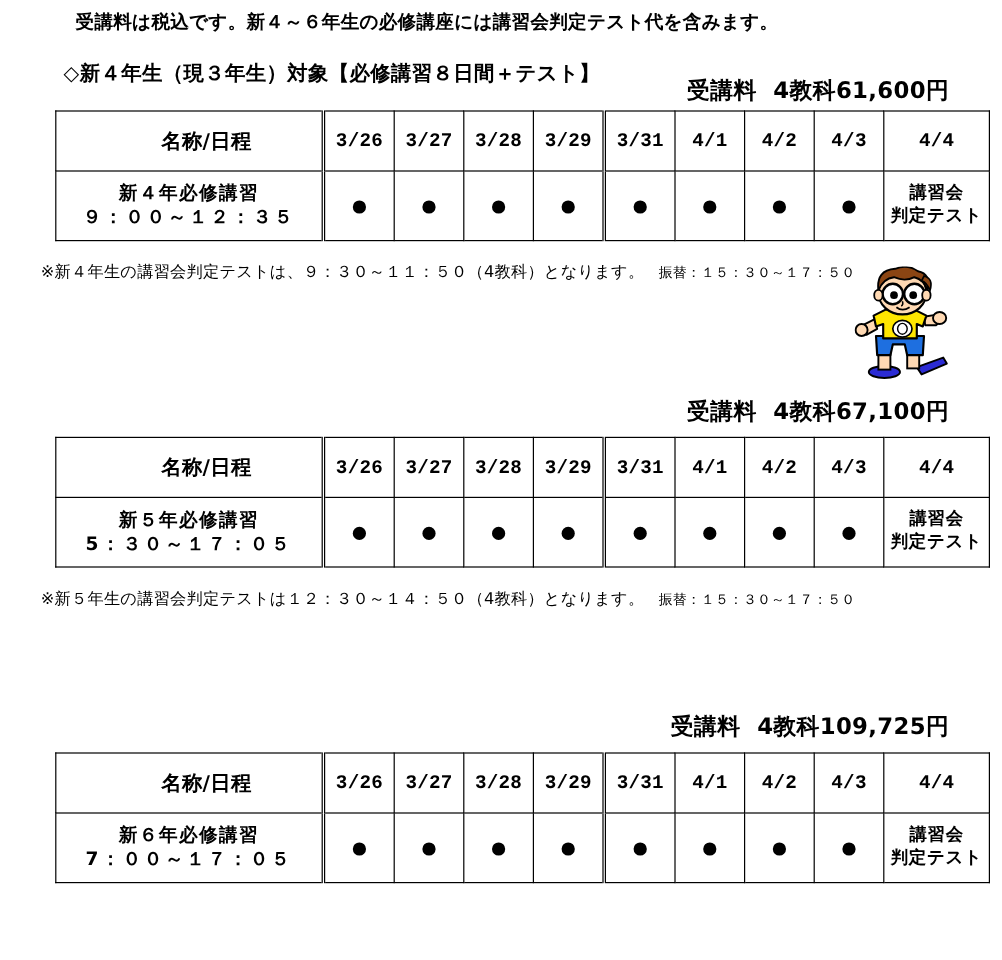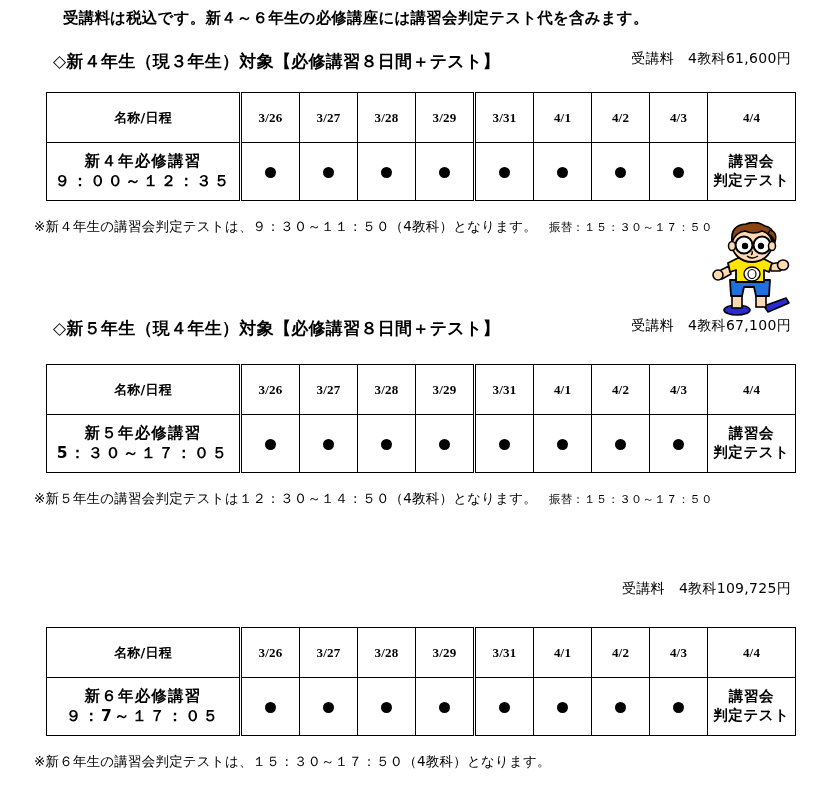--- a/index.html
+++ b/index.html
@@ -49,23 +49,23 @@
     left: 53px;
     top: 0;
     font-size: 17px;
     font-weight: bold;
     letter-spacing: 0.3px;
     white-space: nowrap;
   }
   .section-fee {
     position: absolute;
     right: 44px;
-    top: 0;
-    font-size: 14px;
-    font-weight: normal;
+    top: 13px;
+    font-size: 19px;
+    font-weight: bold;
     letter-spacing: 0.3px;
     white-space: nowrap;
   }
   .fee-gap {
     display: inline-block;
     width: 14px;
   }
 
   
   .sched-table-wrap {
@@ -102,26 +102,27 @@
     font-family: Liberation Mono, monospace;
   }
 
   
   table.sched thead th {
     height: 49px;
     font-size: 13.5px;
     letter-spacing: 0.2px;
   }
   table.sched thead th.hdr-name {
-    font-size: 13px;
+    font-size: 17px;
+    padding-left: 29px;
   }
   table.sched thead th.hdr-date,
   table.sched thead th.hdr-test {
-    font-size: 13px;
-    font-family: Liberation Serif, serif;
+    font-size: 16px;
+    font-family: Liberation Mono, monospace;
   }
 
   
   table.sched tbody td {
     height: 57px;
     font-size: 15px;
   }
   td.cell-name .nm-line1 {
     display: block;
     font-size: 15.5px;
@@ -279,21 +280,20 @@
       <path d="M40 29 Q41 32 39 33" fill="none" stroke="#000" stroke-width="1.3"></path>
       <path d="M35 34 Q40 38 46 34" fill="none" stroke="#000" stroke-width="1.5"></path>
 
       <ellipse cx="20" cy="24" rx="3.5" ry="4.5" fill="#FFD9B3" stroke="#000" stroke-width="1.5"></ellipse>
       <ellipse cx="60" cy="24" rx="3.5" ry="4.5" fill="#FFD9B3" stroke="#000" stroke-width="1.5"></ellipse>
     </svg>
   </div>
 
   <div class="section" style="top:317px;">
     <div class="section-head">
-      <div class="section-title">◇新５年生（現４年生）対象【必修講習８日間＋テスト】</div>
       <div class="section-fee">
         <span>受講料</span><span class="fee-gap"></span><span>4教科67,100円</span>
       </div>
     </div>
 
     <div class="sched-table-wrap" style="top:47px;">
       <table class="sched">
         <thead>
           <tr>
             <th class="hdr-name">名称/日程</th>
@@ -356,37 +356,34 @@
             <th class="hdr-date">4/1</th>
             <th class="hdr-date">4/2</th>
             <th class="hdr-date">4/3</th>
             <th class="hdr-test">4/4</th>
           </tr>
         </thead>
         <tbody>
           <tr>
             <td class="cell-name">
               <span class="nm-line1">新６年必修講習</span>
-              <span class="nm-line2">９：7～１７：０５</span>
+              <span class="nm-line2">7：００～１７：０５</span>
             </td>
             <td class="cell-date sep-left"><span class="dot"></span></td>
             <td class="cell-date"><span class="dot"></span></td>
             <td class="cell-date"><span class="dot"></span></td>
             <td class="cell-date"><span class="dot"></span></td>
             <td class="cell-date sep-left"><span class="dot"></span></td>
             <td class="cell-date"><span class="dot"></span></td>
             <td class="cell-date"><span class="dot"></span></td>
             <td class="cell-date"><span class="dot"></span></td>
             <td class="cell-test">
               <span class="tst-line">講習会</span>
               <span class="tst-line">判定テスト</span>
             </td>
           </tr>
         </tbody>
       </table>
     </div>
 
-    <div class="footnote" style="top:173px;">
-      <span>※新６年生の講習会判定テストは、１５：３０～１７：５０（4教科）となります。</span>
-    </div>
   </div>
 
 </div>
 
 </body></html>

